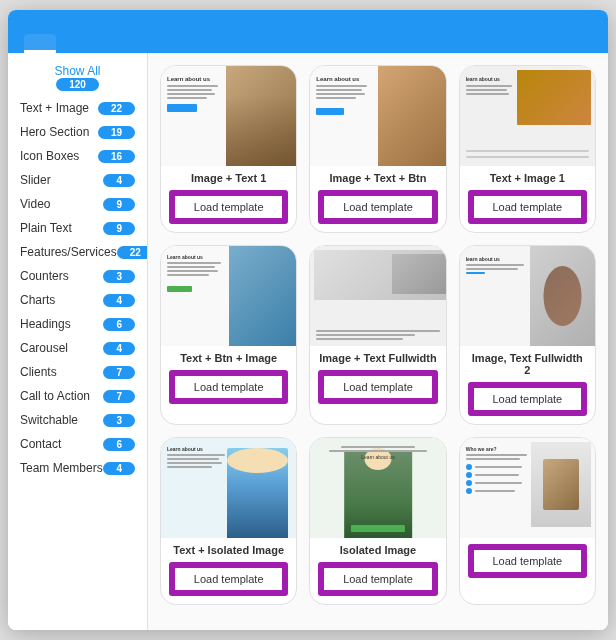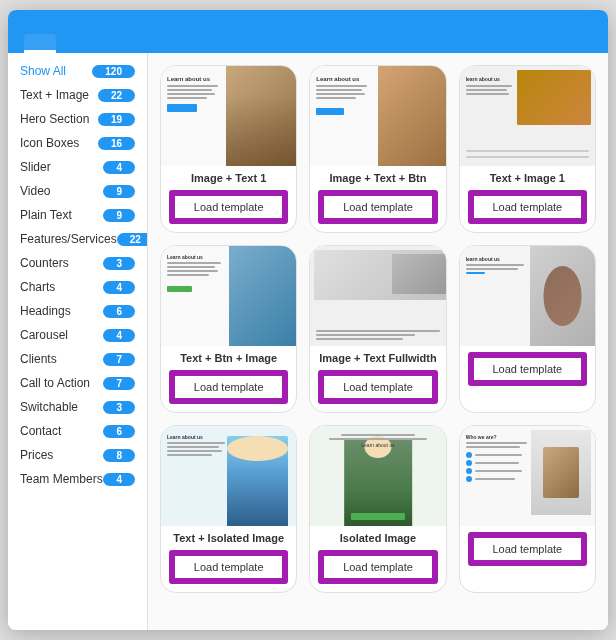--- a/index.html
+++ b/index.html
@@ -87,20 +87,21 @@
       display: flex;
       align-items: center;
       justify-content: space-between;
       padding: 5px 12px;
       font-size: 12px;
       cursor: pointer;
       color: #333;
     }
     .sidebar-item.active {
       color: #2196f3;
+      flex-direction: column;
     }
     .sidebar-item .badge {
       background: #2196f3;
       color: #fff;
       border-radius: 10px;
       font-size: 10px;
       padding: 1px 13px;
       font-weight: bold;
     }
     .content-area {
@@ -243,24 +244,20 @@
         </div>
         <div class="sidebar-item">
           <span>Switchable</span>
           <span class="badge">3</span>
         </div>
         <div class="sidebar-item">
           <span>Contact</span>
           <span class="badge">6</span>
         </div>
         <div class="sidebar-item">
-          <span>Prices</span>
-          <span class="badge">8</span>
-        </div>
-        <div class="sidebar-item">
           <span>Team Members</span>
           <span class="badge">4</span>
         </div>
       </div>
 
     <div class="content-area">
       <div class="template-grid">
       <div class="template-card">
             <div class="template-thumbnail">
               <div class="thumb-content">
@@ -355,21 +352,21 @@
         <div style="position:absolute;top:50%;left:50%;transform:translate(-50%,-50%);width:60%;height:60%;background:linear-gradient(135deg,#8b6c5c,#a07860);border-radius:50%;"></div>
       </div>
       <div style="position:absolute;left:6px;top:10px;width:48%;">
         <div style="font-size:5px;font-weight:bold;color:#333;margin-bottom:2px;">learn about us</div>
         <div style="height:2px;background:#aaa;margin-bottom:2px;width:90%;border-radius:1px;"></div>
         <div style="height:2px;background:#aaa;margin-bottom:2px;width:80%;border-radius:1px;"></div>
         <div style="height:2px;background:#2196f3;margin-bottom:2px;width:30%;border-radius:1px;"></div>
       </div>
     </div>
             </div>
-            <div class="template-info"><button class="load-btn">Load template</button></div>
+            <div class="template-info"><div class="template-name">Image, Text Fullwidth 2</div><button class="load-btn">Load template</button></div>
           </div>
           <div class="template-card">
             <div class="template-thumbnail">
               <div class="thumb-content">
       <div style="position:absolute;left:0;top:0;width:100%;height:100%;background:#e8f4f8;"></div>
       <div style="position:absolute;right:8px;bottom:0;width:45%;height:90%;background:linear-gradient(180deg,#87ceeb 0%,#5a9fd4 40%,#2c5f8a 100%);border-radius:2px 2px 0 0;"></div>
       <div style="position:absolute;right:8px;bottom:65%;width:45%;height:25%;background:#f5deb3;border-radius:50%;"></div>
       <div style="position:absolute;left:6px;top:8px;width:48%;">
         <div style="font-size:5px;font-weight:bold;color:#333;margin-bottom:2px;">Learn about us</div>
         <div style="height:2px;background:#aaa;margin-bottom:2px;width:90%;border-radius:1px;"></div>

